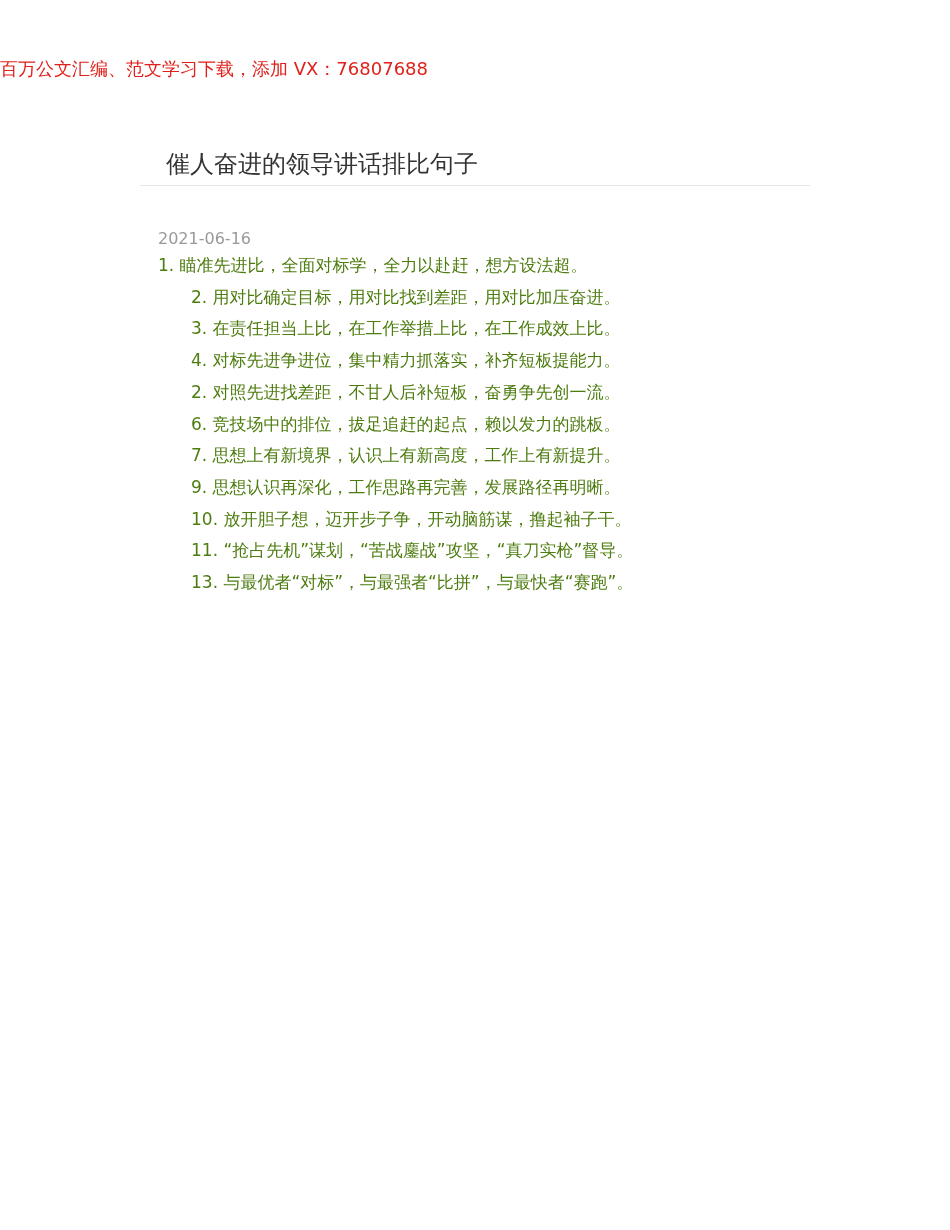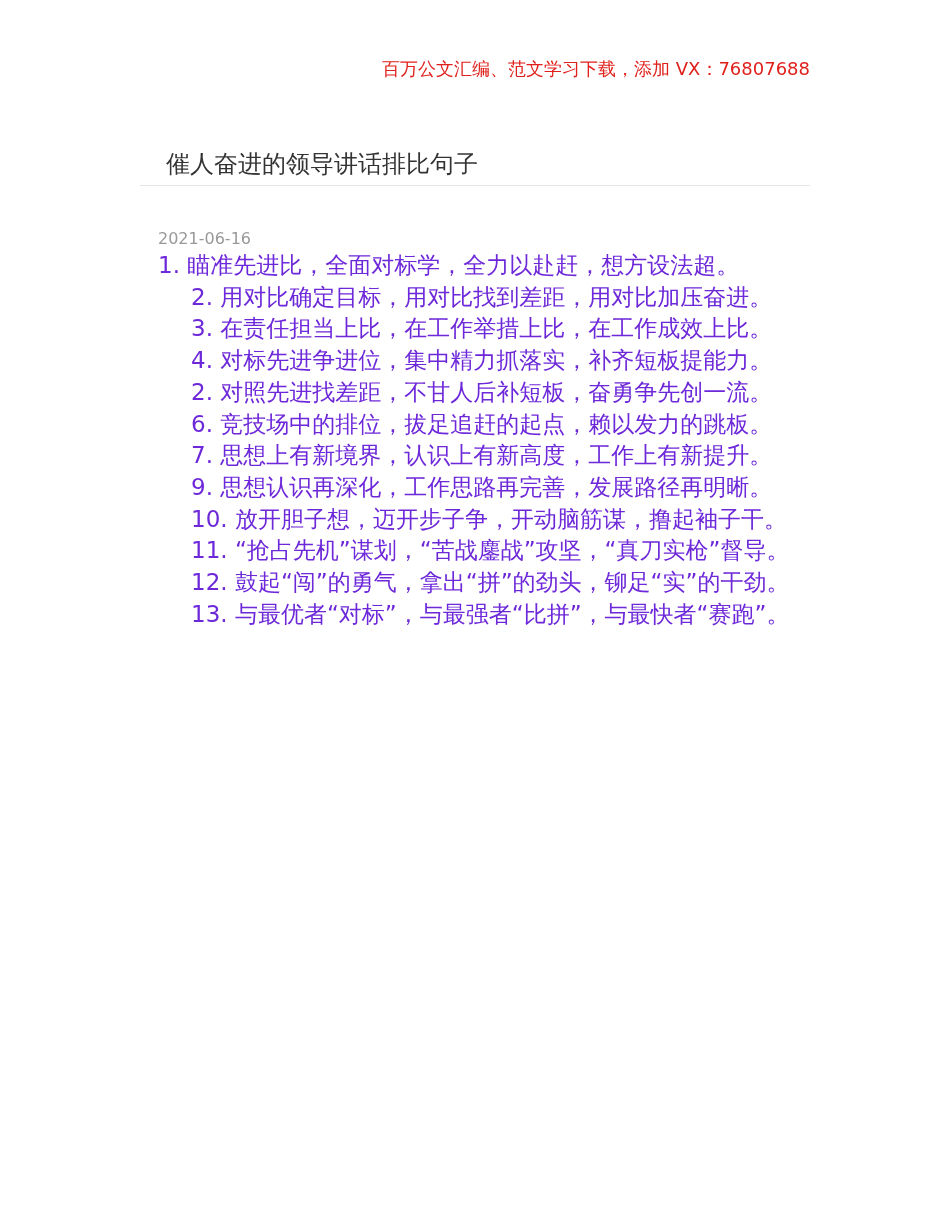--- a/index.html
+++ b/index.html
@@ -2,38 +2,38 @@
 <html><head>
 <meta charset="utf-8">
 <style>
   html, body { margin: 0; padding: 0; background: #ffffff; }
   body {
     width: 950px; height: 1230px; position: relative; overflow: hidden;
     font-family: "DejaVu Sans", "Liberation Sans", sans-serif;
     color: #333333;
   }
   .watermark {
-    position: absolute; top: 57px; left: 0; width: 810px; text-align: right;
+    position: absolute; top: 57px; left: 0; width: 810px; text-align: left;
     font-size: 18px; color: #e0201b; letter-spacing: 0px;
   }
   .title {
     position: absolute; top: 140px; left: 158px;
     font-size: 24px; color: #333333; font-weight: normal;
   }
   .divider {
     position: absolute; top: 185px; left: 140px; width: 670px; height: 1px;
     background: #e6e6e6;
   }
   .date {
     position: absolute; top: 229px; left: 158px;
     font-size: 16px; color: #999999; text-align: right;
   }
   .content {
     position: absolute; top: 250px; left: 158px; width: 640px;
-    font-size: 23px; line-height: 31.7px; color: #6d28d9;
+    font-size: 17px; line-height: 31.7px; color: #4d7c0f;
   }
   .item { margin: 0; }
   .item.first { margin-left: 0; width: 610px; }
   .item.indent { margin-left: 33px; width: 602px; }
 </style>
 </head>
 <body>
 
 <div class="watermark">百万公文汇编、范文学习下载，添加 VX：76807688</div>
 
@@ -47,15 +47,14 @@
   <p class="item first">1. 瞄准先进比，全面对标学，全力以赴赶，想方设法超。</p>
   <p class="item indent">2. 用对比确定目标，用对比找到差距，用对比加压奋进。</p>
   <p class="item indent">3. 在责任担当上比，在工作举措上比，在工作成效上比。</p>
   <p class="item indent">4. 对标先进争进位，集中精力抓落实，补齐短板提能力。</p>
   <p class="item indent">2. 对照先进找差距，不甘人后补短板，奋勇争先创一流。</p>
   <p class="item indent">6. 竞技场中的排位，拔足追赶的起点，赖以发力的跳板。</p>
   <p class="item indent">7. 思想上有新境界，认识上有新高度，工作上有新提升。</p>
   <p class="item indent">9. 思想认识再深化，工作思路再完善，发展路径再明晰。</p>
   <p class="item indent">10. 放开胆子想，迈开步子争，开动脑筋谋，撸起袖子干。</p>
   <p class="item indent">11. “抢占先机”谋划，“苦战鏖战”攻坚，“真刀实枪”督导。</p>
-  <p class="item indent">12. 鼓起“闯”的勇气，拿出“拼”的劲头，铆足“实”的干劲。</p>
   <p class="item indent">13. 与最优者“对标”，与最强者“比拼”，与最快者“赛跑”。</p>
 </div>
 
 </body></html>

